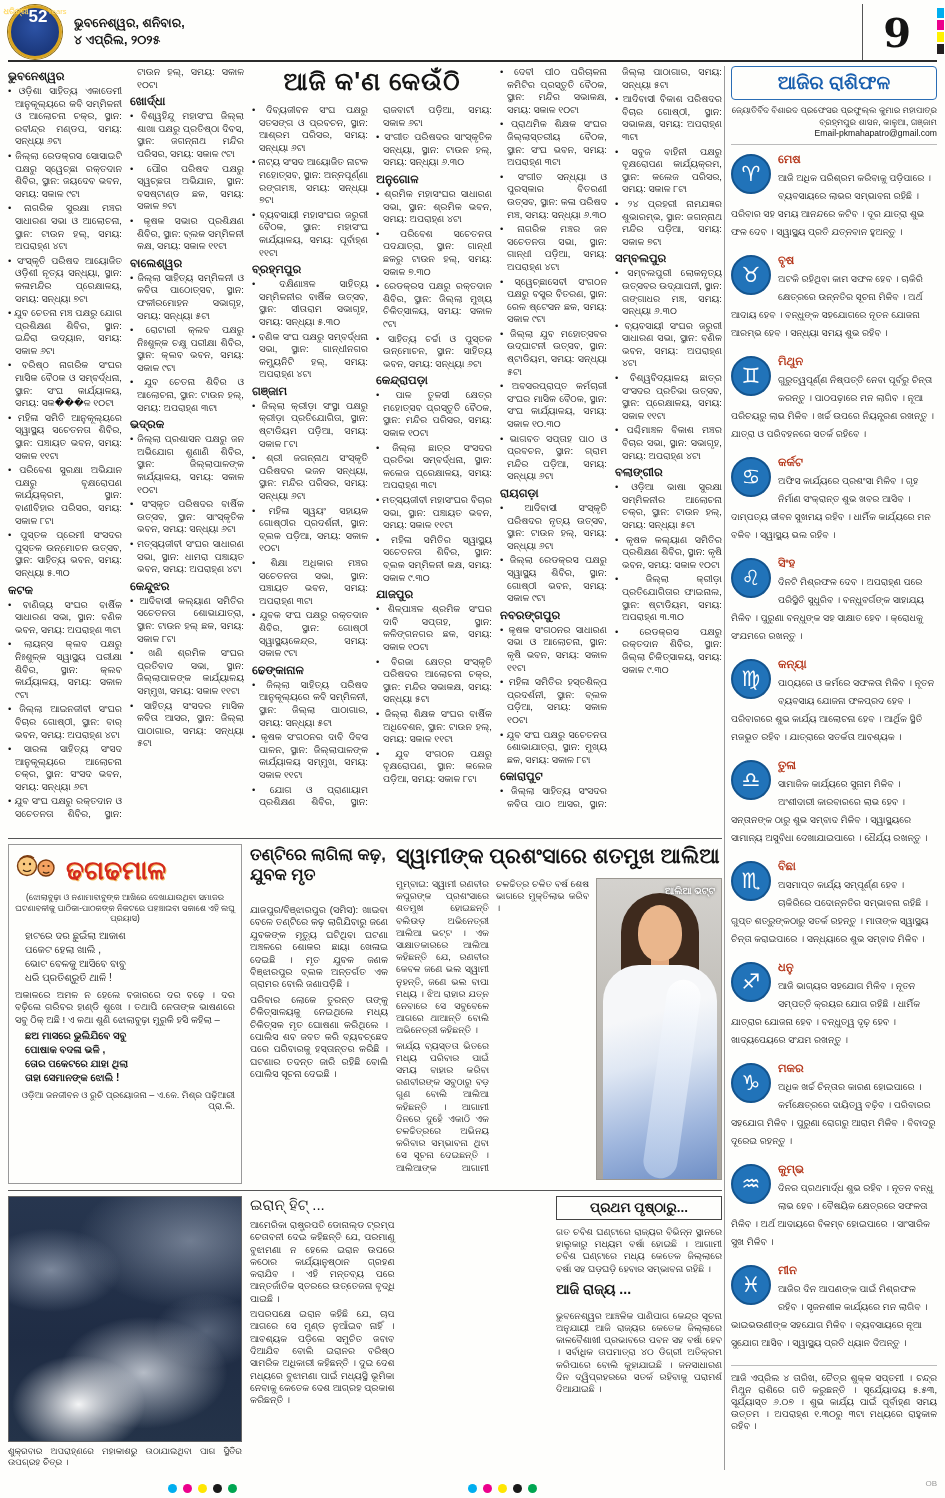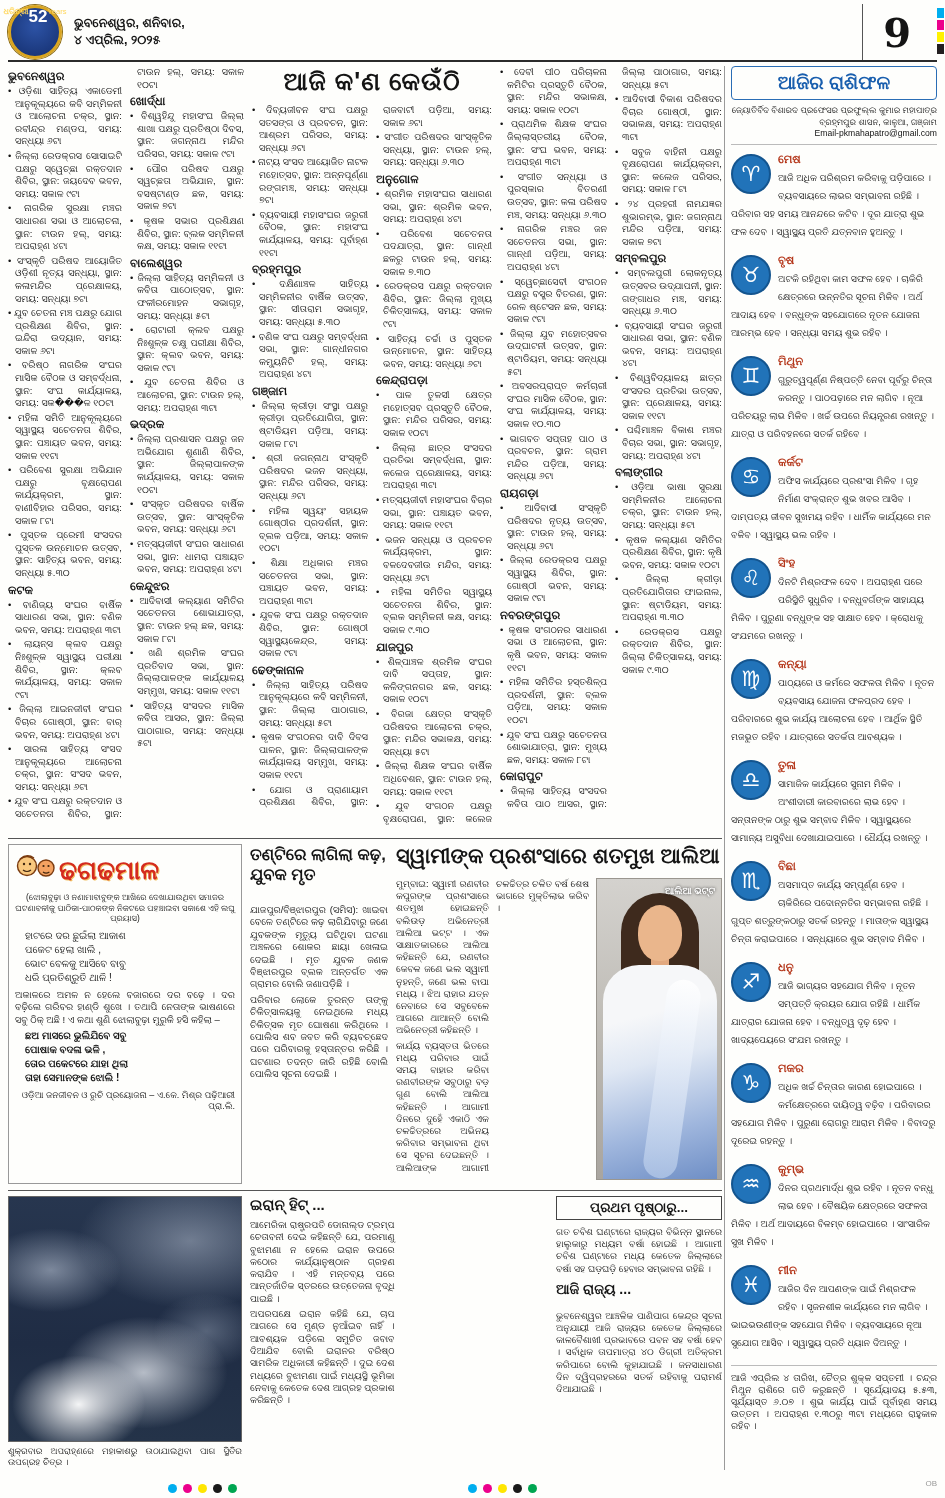--- a/index.html
+++ b/index.html
@@ -47,21 +47,21 @@
   .sign-name{display:block;color:#b5381c;font-weight:bold;font-size:11.5px;margin-bottom:1px}
   .sign-text{font-size:9.4px;line-height:12px;text-align:justify}
   .panchanga{border-top:1px solid #bbb;padding-top:6px;font-size:9.4px;line-height:12.2px;text-align:justify}
 
   
   .hrule1{position:absolute;left:8px;top:838px;width:714px;height:1px;background:#555}
   .hrule2{position:absolute;left:8px;top:1190px;width:714px;height:1px;background:#555}
 
   
   .cartoon{position:absolute;left:8px;top:844px;width:234px;height:340px;border:1px solid #999;padding:6px;overflow:hidden}
-  .c-titlerow{display:flex;align-items:center;margin-bottom:3px}
+  .c-titlerow{display:flex;align-items:center;gap:7px;margin-bottom:3px}
   .c-title{font-size:26px;font-weight:bold;color:#d42b1e;text-shadow:1px 1px 0 #f2c063}
   .c-intro{font-size:8.3px;line-height:10.6px;text-align:center;margin-bottom:5px}
   .c-verse{font-size:10px;line-height:14px;margin:3px 0 4px 10px}
   .c-verse.bold{font-weight:bold}
   .c-body{font-size:9.5px;line-height:12.5px;text-align:justify;margin:3px 0}
   .c-credit{font-size:9px;font-weight:normal;text-align:right;margin-top:5px}
 
   
   .a1{position:absolute;left:250px;top:844px;width:138px;height:340px;overflow:hidden}
   .a1-head{font-size:16.5px;line-height:20px;font-weight:bold;margin-bottom:20px}
@@ -87,21 +87,21 @@
     radial-gradient(95px 70px at 30% 85%,rgba(255,255,255,.95),rgba(255,255,255,0) 70%),
     radial-gradient(120px 80px at 58% 72%,rgba(232,236,242,.75),transparent 70%),
     radial-gradient(100px 60px at 18% 30%,rgba(198,208,224,.55),transparent 70%),
     radial-gradient(150px 90px at 78% 18%,rgba(188,198,214,.5),transparent 75%),
     radial-gradient(70px 50px at 85% 55%,rgba(170,182,200,.4),transparent 75%),
     linear-gradient(180deg,#27364f,#1f2c44 60%,#243349)}
   .w-cap{font-size:8.8px;line-height:11px;text-align:justify;margin-top:4px}
 
   
   .iran{position:absolute;left:250px;top:1196px;width:298px;height:284px;overflow:hidden}
-  .ir-head{font-size:15px;font-weight:bold;margin-bottom:5px}
+  .ir-head{font-size:15px;font-weight:normal;margin-bottom:5px}
   .ir-body{column-count:2;column-gap:9px;column-fill:auto;height:254px;overflow:hidden}
   .ir-body p{font-size:9.4px;line-height:12.3px;text-align:justify;margin-bottom:3px}
 
   
   .fp{position:absolute;left:556px;top:1196px;width:166px;height:284px;overflow:hidden}
   .fp-head{border:1px solid #444;text-align:center;font-weight:bold;font-size:13.5px;padding:3px 2px;margin-bottom:6px}
   .fp p{font-size:9.3px;line-height:12.2px;text-align:justify;margin-bottom:3px}
   .fp-sub{font-size:14px;font-weight:bold;margin:6px 0 12px}
 </style>
 </head>
@@ -187,21 +187,20 @@
         <p class="ev">ସଂଗୀତ ପରିଷଦର ସାଂସ୍କୃତିକ ସନ୍ଧ୍ୟା, ସ୍ଥାନ: ଟାଉନ ହଲ୍, ସମୟ: ସନ୍ଧ୍ୟା ୬.୩୦</p>
         <div class="city-head">ଅନୁଗୋଳ</div>
         <p class="ev">ଶ୍ରମିକ ମହାସଂଘର ସାଧାରଣ ସଭା, ସ୍ଥାନ: ଶ୍ରମିକ ଭବନ, ସମୟ: ଅପରାହ୍ଣ ୪ଟା</p>
         <p class="ev">ପରିବେଶ ସଚେତନତା ପଦଯାତ୍ରା, ସ୍ଥାନ: ଗାନ୍ଧୀ ଛକରୁ ଟାଉନ ହଲ୍, ସମୟ: ସକାଳ ୭.୩୦</p>
         <p class="ev">ରେଡକ୍ରସ ପକ୍ଷରୁ ରକ୍ତଦାନ ଶିବିର, ସ୍ଥାନ: ଜିଲ୍ଲା ମୁଖ୍ୟ ଚିକିତ୍ସାଳୟ, ସମୟ: ସକାଳ ୯ଟା</p>
         <p class="ev">ସାହିତ୍ୟ ଚର୍ଚ୍ଚା ଓ ପୁସ୍ତକ ଉନ୍ମୋଚନ, ସ୍ଥାନ: ସାହିତ୍ୟ ଭବନ, ସମୟ: ସନ୍ଧ୍ୟା ୬ଟା</p>
         <div class="city-head">କେନ୍ଦ୍ରାପଡ଼ା</div>
         <p class="ev">ପାଳ ତୁଳସୀ କ୍ଷେତ୍ର ମହୋତ୍ସବ ପ୍ରସ୍ତୁତି ବୈଠକ, ସ୍ଥାନ: ମନ୍ଦିର ପରିସର, ସମୟ: ସକାଳ ୧୦ଟା</p>
         <p class="ev">ଜିଲ୍ଲା ଛାତ୍ର ସଂସଦର ପ୍ରତିଭା ସମ୍ବର୍ଦ୍ଧନା, ସ୍ଥାନ: କଲେଜ ପ୍ରେକ୍ଷାଳୟ, ସମୟ: ଅପରାହ୍ଣ ୩ଟା</p>
         <p class="ev">ମତ୍ସ୍ୟଜୀବୀ ମହାସଂଘର ବିଚାର ସଭା, ସ୍ଥାନ: ପଞ୍ଚାୟତ ଭବନ, ସମୟ: ସକାଳ ୧୧ଟା</p>
-        <p class="ev">ଭଜନ ସନ୍ଧ୍ୟା ଓ ପ୍ରବଚନ କାର୍ଯ୍ୟକ୍ରମ, ସ୍ଥାନ: ବଳଦେବଜୀଉ ମନ୍ଦିର, ସମୟ: ସନ୍ଧ୍ୟା ୬ଟା</p>
         <p class="ev">ମହିଳା ସମିତିର ସ୍ୱାସ୍ଥ୍ୟ ସଚେତନତା ଶିବିର, ସ୍ଥାନ: ବ୍ଲକ ସମ୍ମିଳନୀ କକ୍ଷ, ସମୟ: ସକାଳ ୯.୩୦</p>
         <div class="city-head">ଯାଜପୁର</div>
         <p class="ev">ଶିଳ୍ପାଞ୍ଚଳ ଶ୍ରମିକ ସଂଘର ଦାବି ସପ୍ତାହ, ସ୍ଥାନ: କଳିଙ୍ଗନଗର ଛକ, ସମୟ: ସକାଳ ୧୦ଟା</p>
         <p class="ev">ବିରଜା କ୍ଷେତ୍ର ସଂସ୍କୃତି ପରିଷଦର ଆଲୋଚନା ଚକ୍ର, ସ୍ଥାନ: ମନ୍ଦିର ସଭାକକ୍ଷ, ସମୟ: ସନ୍ଧ୍ୟା ୫ଟା</p>
         <p class="ev">ଜିଲ୍ଲା ଶିକ୍ଷକ ସଂଘର ବାର୍ଷିକ ଅଧିବେଶନ, ସ୍ଥାନ: ଟାଉନ ହଲ୍, ସମୟ: ସକାଳ ୧୧ଟା</p>
         <p class="ev">ଯୁବ ସଂଗଠନ ପକ୍ଷରୁ ବୃକ୍ଷରୋପଣ, ସ୍ଥାନ: କଲେଜ ପଡ଼ିଆ, ସମୟ: ସକାଳ ୮ଟା</p>
       </div>
   </div>
   <div class="cols grpC">
       <p class="ev">ଦେବୀ ପୀଠ ପରିଚାଳନା କମିଟିର ପ୍ରସ୍ତୁତି ବୈଠକ, ସ୍ଥାନ: ମନ୍ଦିର ସଭାକକ୍ଷ, ସମୟ: ସକାଳ ୧୦ଟା</p>

